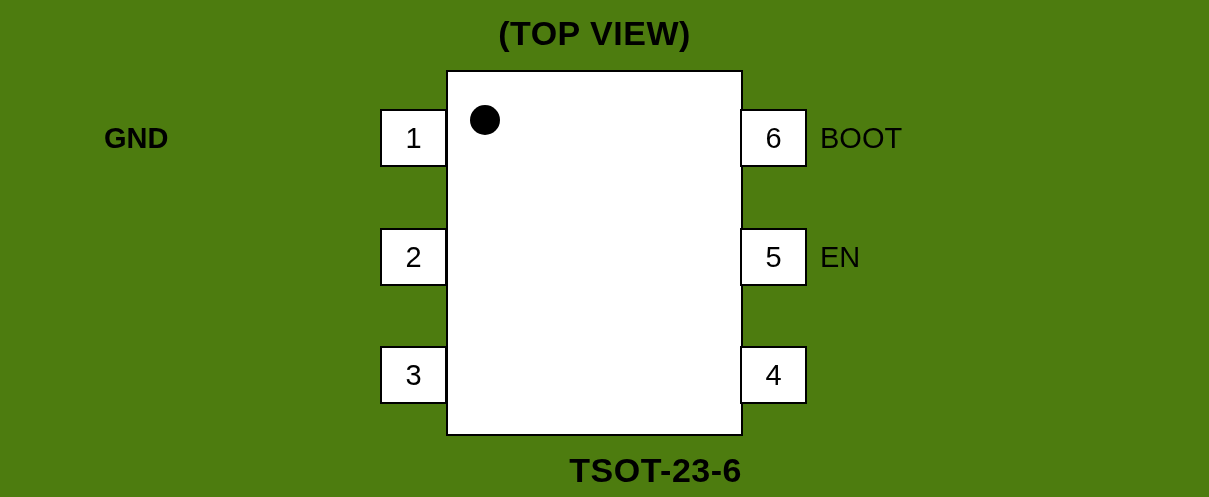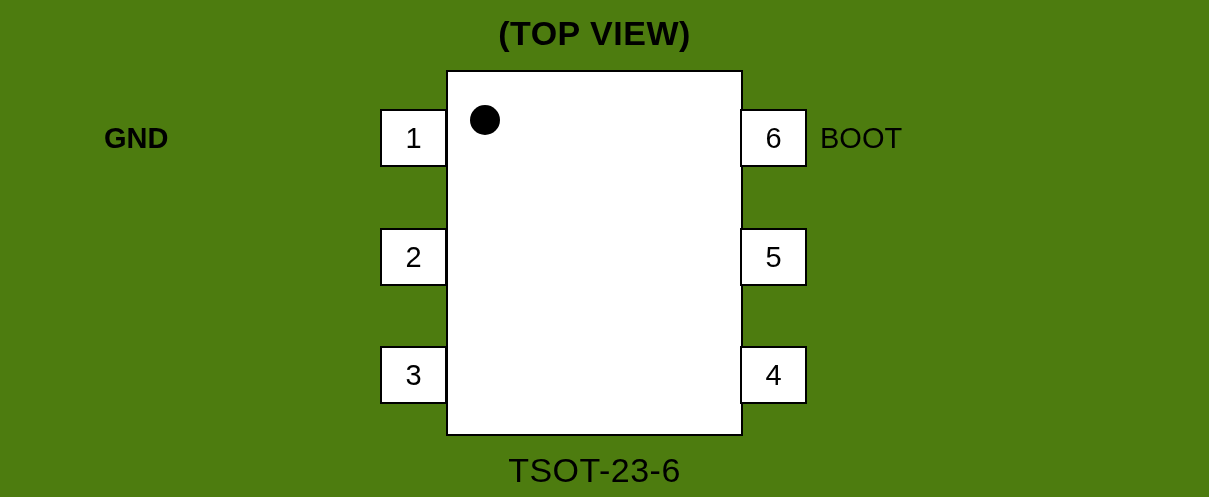--- a/index.html
+++ b/index.html
@@ -81,23 +81,23 @@
   .pin-label.side-right {
     left: 820px;
     width: 280px;
     text-align: left;
   }
   .package-name {
     position: absolute;
     left: 447px;
     top: 451px;
     width: 295px;
-    text-align: center;
+    text-align: right;
     font-size: 34px;
-    font-weight: normal;
+    font-weight: bold;
     letter-spacing: 0.5px;
     white-space: nowrap;
   }
 </style>
 </head>
 <body>
 
 <div class="canvas">
 
   <div class="diagram-title">(TOP VIEW)</div>
@@ -120,20 +120,21 @@
   </div>
 
   <div class="pin-box side-right row-0">
     <span>6</span>
   </div>
   <div class="pin-label side-right row-0">BOOT</div>
 
   <div class="pin-box side-right row-1">
     <span>5</span>
   </div>
+  <div class="pin-label side-right row-1">EN</div>
 
   <div class="pin-box side-right row-2">
     <span>4</span>
   </div>
 
   <div class="package-name">TSOT-23-6</div>
 
 </div>
 
 </body></html>

